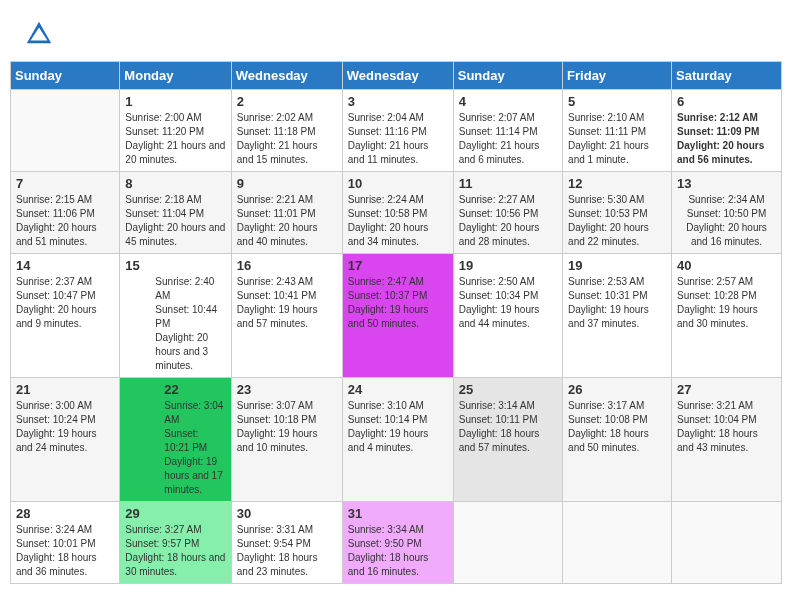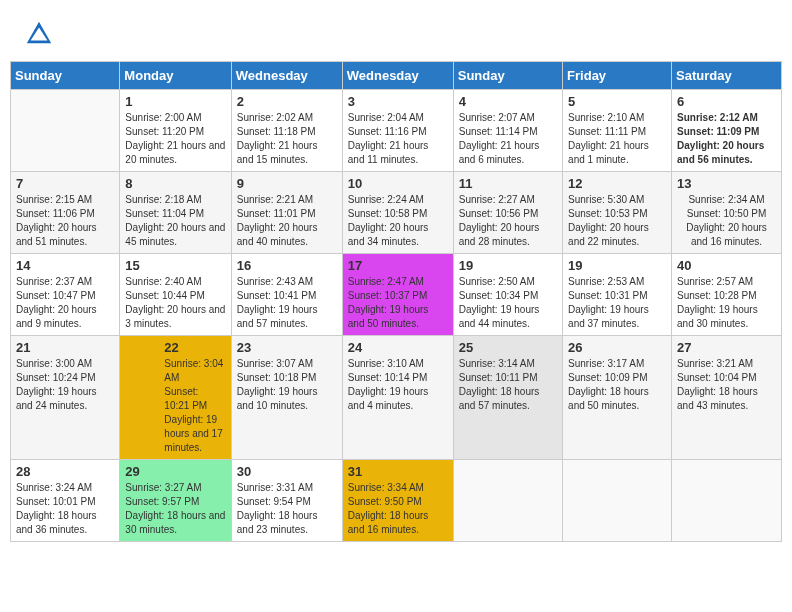--- a/index.html
+++ b/index.html
@@ -211,21 +211,21 @@
       </tr>
       <tr>
         <td style="background: rgb(255, 255, 255);">
           <span class="day-number">14</span>
           <div class="day-info" style="white-space: pre-line;">Sunrise: 2:37 AM
 Sunset: 10:47 PM
 Daylight: 20 hours and 9 minutes.</div>
         </td>
         <td style="background: rgb(255, 255, 255);">
           <span class="day-number">15</span>
-          <div class="day-info" style="white-space: pre-line;">Sunrise: 2:40 AM
+          <div class="day-info" style="white-space: pre-line; margin-left: 30px;">Sunrise: 2:40 AM
 Sunset: 10:44 PM
 Daylight: 20 hours and 3 minutes.</div>
         </td>
         <td style="background: rgb(255, 255, 255);">
           <span class="day-number">16</span>
           <div class="day-info" style="white-space: pre-line;">Sunrise: 2:43 AM
 Sunset: 10:41 PM
 Daylight: 19 hours and 57 minutes.</div>
         </td>
         <td style="background: #d946ef; margin-left: 8px;">
@@ -253,21 +253,21 @@
 Daylight: 19 hours and 30 minutes.</div>
         </td>
       </tr>
       <tr>
         <td style="background: rgb(245, 245, 245);">
           <span class="day-number">21</span>
           <div class="day-info" style="white-space: pre-line;">Sunrise: 3:00 AM
 Sunset: 10:24 PM
 Daylight: 19 hours and 24 minutes.</div>
         </td>
-        <td style="background: #eab308; padding-left: 44px;">
+        <td style="background: #22c55e; padding-left: 44px;">
           <span class="day-number">22</span>
           <div class="day-info" style="white-space: pre-line;">Sunrise: 3:04 AM
 Sunset: 10:21 PM
 Daylight: 19 hours and 17 minutes.</div>
         </td>
         <td style="background: rgb(245, 245, 245);">
           <span class="day-number">23</span>
           <div class="day-info" style="white-space: pre-line;">Sunrise: 3:07 AM
 Sunset: 10:18 PM
 Daylight: 19 hours and 10 minutes.</div>
@@ -280,21 +280,21 @@
         </td>
         <td style="background: #e5e5e5;">
           <span class="day-number">25</span>
           <div class="day-info" style="white-space: pre-line;">Sunrise: 3:14 AM
 Sunset: 10:11 PM
 Daylight: 18 hours and 57 minutes.</div>
         </td>
         <td style="background: rgb(245, 245, 245);">
           <span class="day-number">26</span>
           <div class="day-info" style="white-space: pre-line;">Sunrise: 3:17 AM
-Sunset: 10:09 PM
+Sunset: 10:08 PM
 Daylight: 18 hours and 50 minutes.</div>
         </td>
         <td style="background: rgb(245, 245, 245);">
           <span class="day-number">27</span>
           <div class="day-info" style="white-space: pre-line;">Sunrise: 3:21 AM
 Sunset: 10:04 PM
 Daylight: 18 hours and 43 minutes.</div>
         </td>
       </tr>
       <tr>
@@ -309,21 +309,21 @@
           <div class="day-info" style="white-space: pre-line;">Sunrise: 3:27 AM
 Sunset: 9:57 PM
 Daylight: 18 hours and 30 minutes.</div>
         </td>
         <td style="background: rgb(255, 255, 255);">
           <span class="day-number">30</span>
           <div class="day-info" style="white-space: pre-line;">Sunrise: 3:31 AM
 Sunset: 9:54 PM
 Daylight: 18 hours and 23 minutes.</div>
         </td>
-        <td style="background: #eab308;">
+        <td style="background: #f0abfc;">
           <span class="day-number">31</span>
           <div class="day-info" style="white-space: pre-line;">Sunrise: 3:34 AM
 Sunset: 9:50 PM
 Daylight: 18 hours and 16 minutes.</div>
         </td>
         <td class="empty-cell"></td>
         <td class="empty-cell"></td>
         <td class="empty-cell"></td>
       </tr>
     </tbody>

